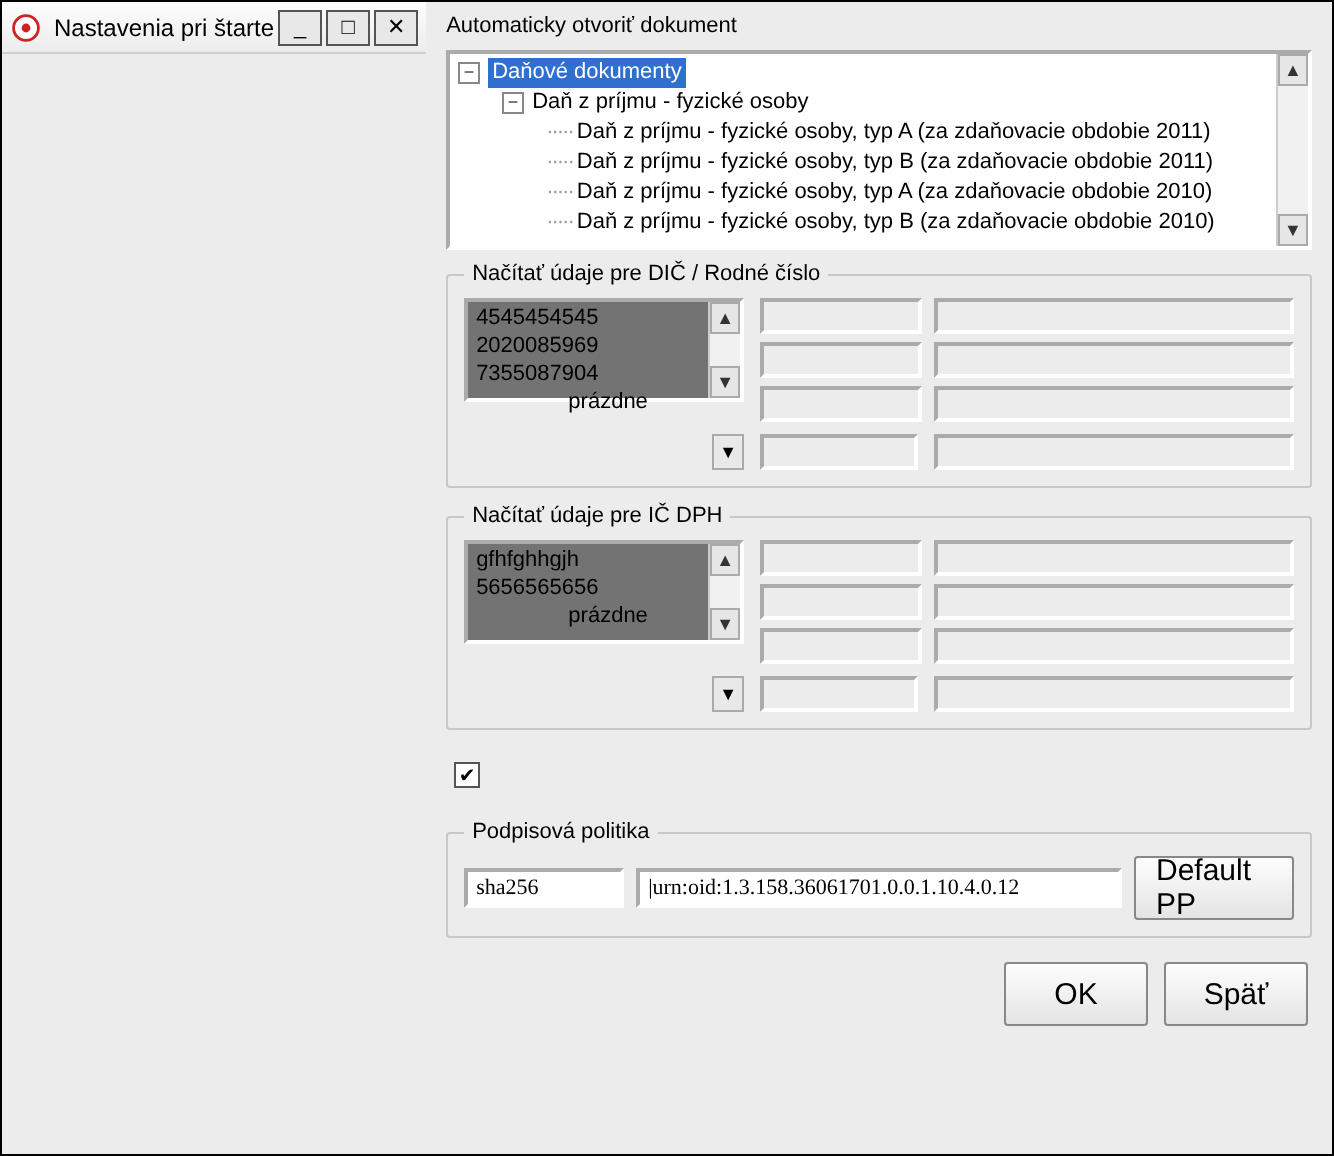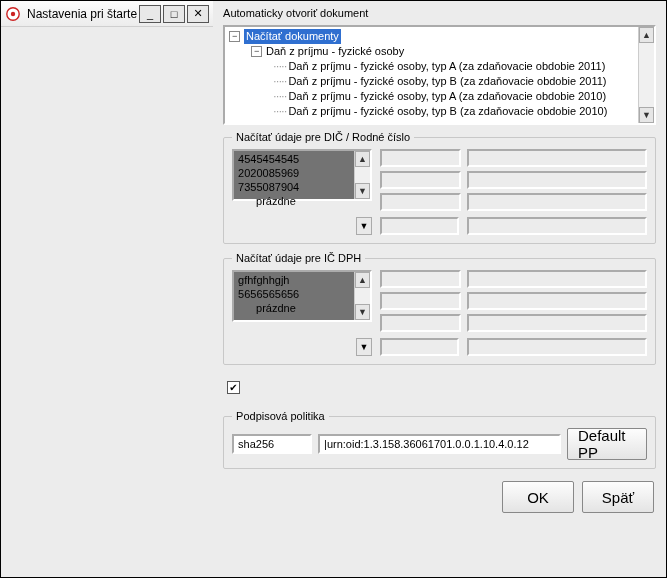--- a/index.html
+++ b/index.html
@@ -125,21 +125,21 @@
     background: #737373;
     width: 140px;
     height: 52px;
     flex-shrink:0;
   }
   .list-content {
     padding: 1px 18px 1px 4px;
     font-size: 11px;
     line-height: 14px;
   }
-  .list-content .empty { padding-left: 18px; }
+  .list-content .empty { padding-left: 18px; text-align: center; }
 
   .fields-grid {
     flex: 1;
     display: flex;
     flex-direction: column;
     gap: 4px;
   }
   .fields-row2 {
     display: grid;
     grid-template-columns: 1fr 180px;
@@ -177,21 +177,21 @@
   .policy-row{
     display:grid;
     grid-template-columns: 80px 1fr 80px;
     gap:6px; align-items:center;
   }
   .text-input{
     height:20px;
     border:2px inset #fff;
     background:#fff;
     padding:0 4px;
-    font-family:Liberation Sans, sans-serif;
+    font-family:Liberation Serif, serif;
     font-size:11px;
     display:flex; align-items:center;
   }
   .btn{
     height:32px; min-width:72px;
     border:1px solid #888;
     background:linear-gradient(#fdfdfd,#e4e4e4);
     font-family:Liberation Sans, sans-serif;font-size:15px;
     display:flex;align-items:center;justify-content:center;
     padding:0 10px;
@@ -218,21 +218,21 @@
     <span class="win-btn">✕</span>
   </div>
 
   <div class="client">
 
     <div class="auto-open-label">Automaticky otvoriť dokument</div>
     <div class="tree-wrap">
       <div class="tree">
         <div class="tree-row">
           <span class="toggler">−</span>
-          <span class="selected-node">Načítať dokumenty</span>
+          <span class="selected-node">Daňové dokumenty</span>
         </div>
         <div class="tree-row tree-indent1">
           <span class="toggler">−</span>
           <span>Daň z príjmu - fyzické osoby</span>
         </div>
         <div class="tree-row tree-indent2 dotted">
             <span>Daň z príjmu - fyzické osoby, typ A (za zdaňovacie obdobie 2011)</span>
           </div>
         <div class="tree-row tree-indent2 dotted">
             <span>Daň z príjmu - fyzické osoby, typ B (za zdaňovacie obdobie 2011)</span>

